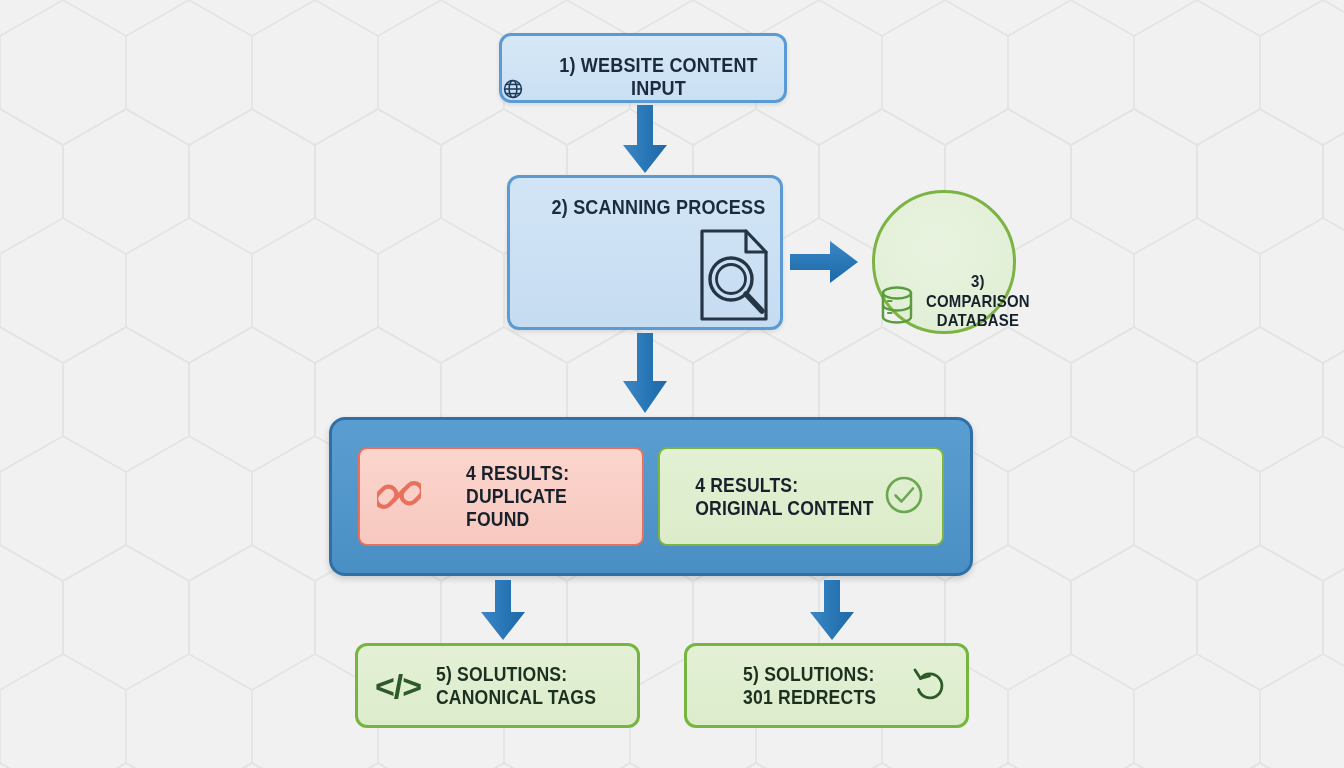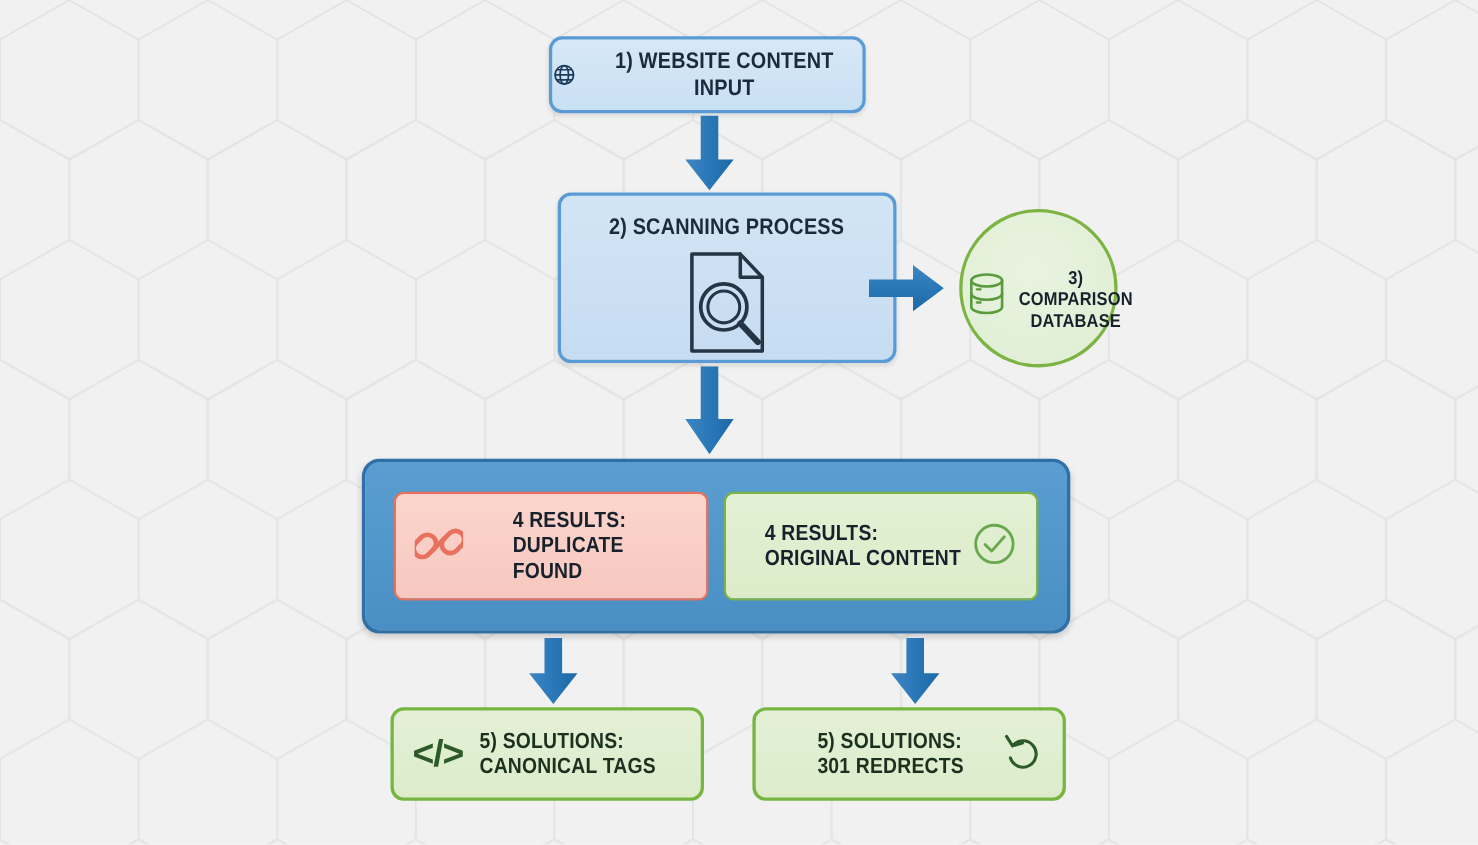--- a/index.html
+++ b/index.html
@@ -25,21 +25,21 @@
     inset: 0;
     opacity: 1;
     pointer-events: none;
   }
 
   
   .node {
     position: absolute;
     box-sizing: border-box;
     display: flex;
-    align-items: center;
+    align-items: flex-end;
     justify-content: center;
     border-radius: 12px;
     text-align: center;
   }
 
   .node-label {
     font-family: "Liberation Sans", sans-serif;
     font-weight: bold;
     letter-spacing: 0.2px;
     line-height: 1.15;
@@ -61,21 +61,21 @@
   }
   #box-input .node-label {
     font-size: 20.5px;
     color: #1b2a3d;
   }
 
   
   #box-scan {
     left: 507px;
     top: 175px;
-    width: 308px;
+    width: 276px;
     height: 155px;
     background: linear-gradient(180deg, #d2e5f6 0%, #c6dcf1 100%);
     border: 3px solid #5b9bd5;
     box-shadow: 0 2px 4px rgba(0,0,0,0.10);
     flex-direction: column;
     justify-content: flex-start;
     padding-top: 17px;
   }
   #box-scan .node-label {
     font-size: 20.5px;

